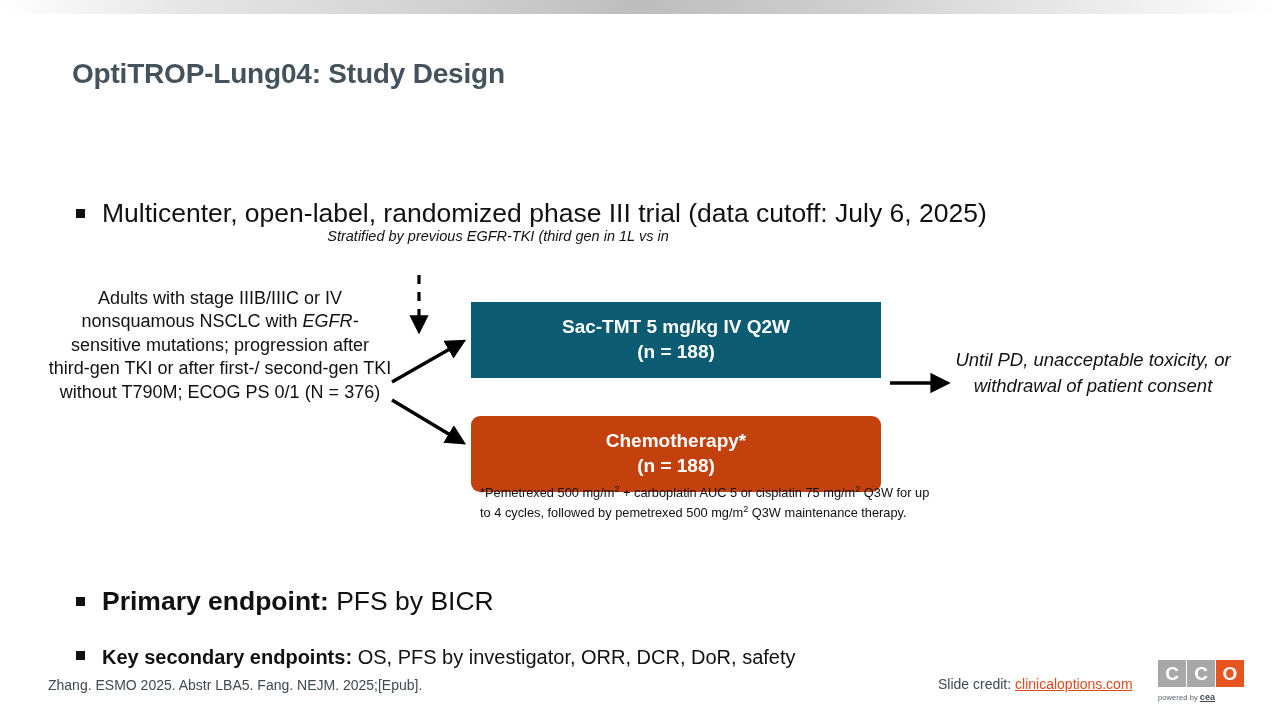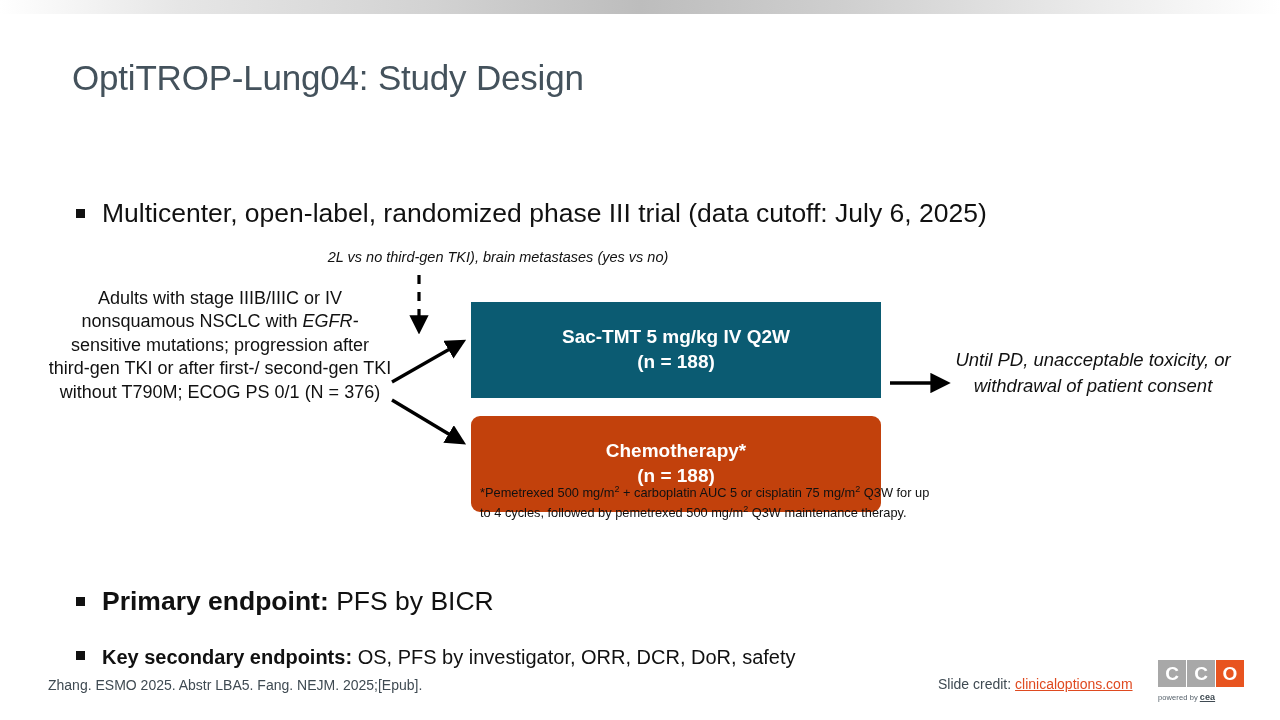--- a/index.html
+++ b/index.html
@@ -22,22 +22,22 @@
     background: linear-gradient(to right,
        #ffffff 0%, #e6e6e6 14%, #d2d2d2 34%, #bdbdbd 50%,
        #cfcfcf 66%, #ececec 86%, #ffffff 100%);
   }
 
   
   .slide-title {
     position: absolute;
     left: 72px;
     top: 58px;
-    font-size: 35px;
-    font-weight: normal;
+    font-size: 28px;
+    font-weight: bold;
     color: #44525c;
     letter-spacing: -0.2px;
   }
 
   
   .bullet-row {
     position: absolute;
     display: flex;
     align-items: baseline;
     margin-top: 35px;
@@ -87,21 +87,21 @@
     font-size: 18px;
     color: #111111;
     line-height: 1.30;
   }
   .population i { font-style: italic; }
 
   
   .arm-box {
     position: absolute;
     width: 410px;
-    height: 96px;
+    height: 76px;
     display: flex;
     flex-direction: column;
     align-items: center;
     justify-content: center;
     color: #ffffff;
   }
   .arm-title { font-size: 19px; font-weight: bold; line-height: 1.2; }
   .arm-n { font-size: 19px; font-weight: bold; line-height: 1.35; }
 
   #arm-experimental {
@@ -225,22 +225,21 @@
 <div class="top-band"></div>
 
 <div class="slide-title">OptiTROP-Lung04: Study Design</div>
 
 <div class="bullet-row" id="bullet-top">
   <span class="bullet-marker"></span>
   <span class="bullet-text">Multicenter, open-label, randomized phase III trial (data cutoff: July 6, 2025)</span>
 </div>
 
 <div class="strat-note">
-  <br>
-  <span>2L vs no third-gen TKI), brain metastases (yes vs no)</span>
+  <span>Stratified by previous EGFR-TKI (third gen in 1L vs in</span><br>
 </div>
 
 <div class="population">
   <span>Adults with stage IIIB/IIIC or IV</span>
   <span>nonsquamous NSCLC with </span><i>EGFR-</i>
   <span>sensitive mutations; progression</span>
   <span>after third-gen TKI or after first-/</span>
   <span>second-gen TKI without T790M;</span>
   <span>ECOG PS 0/1</span>
   <span>(N = 376)</span>

